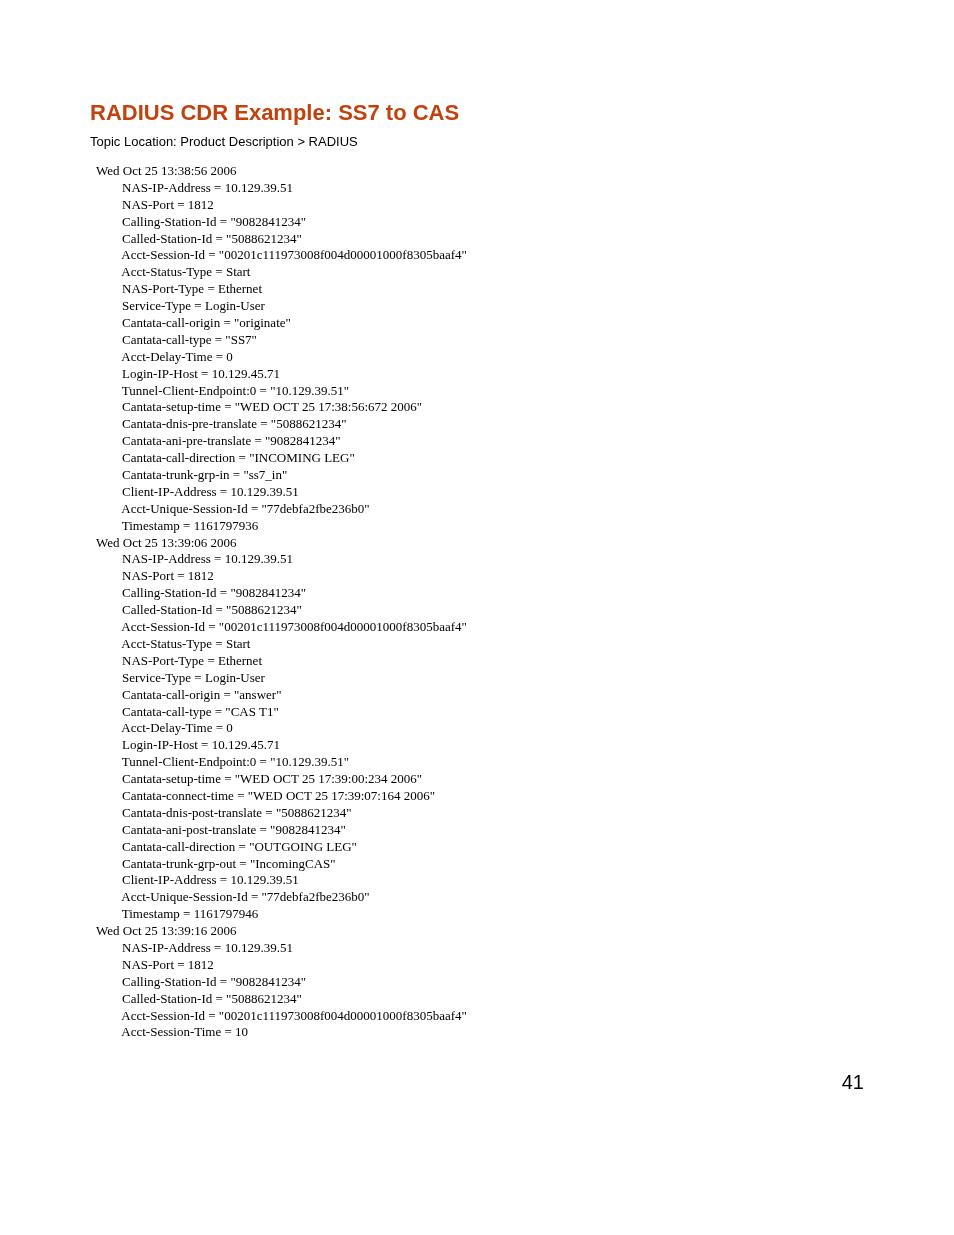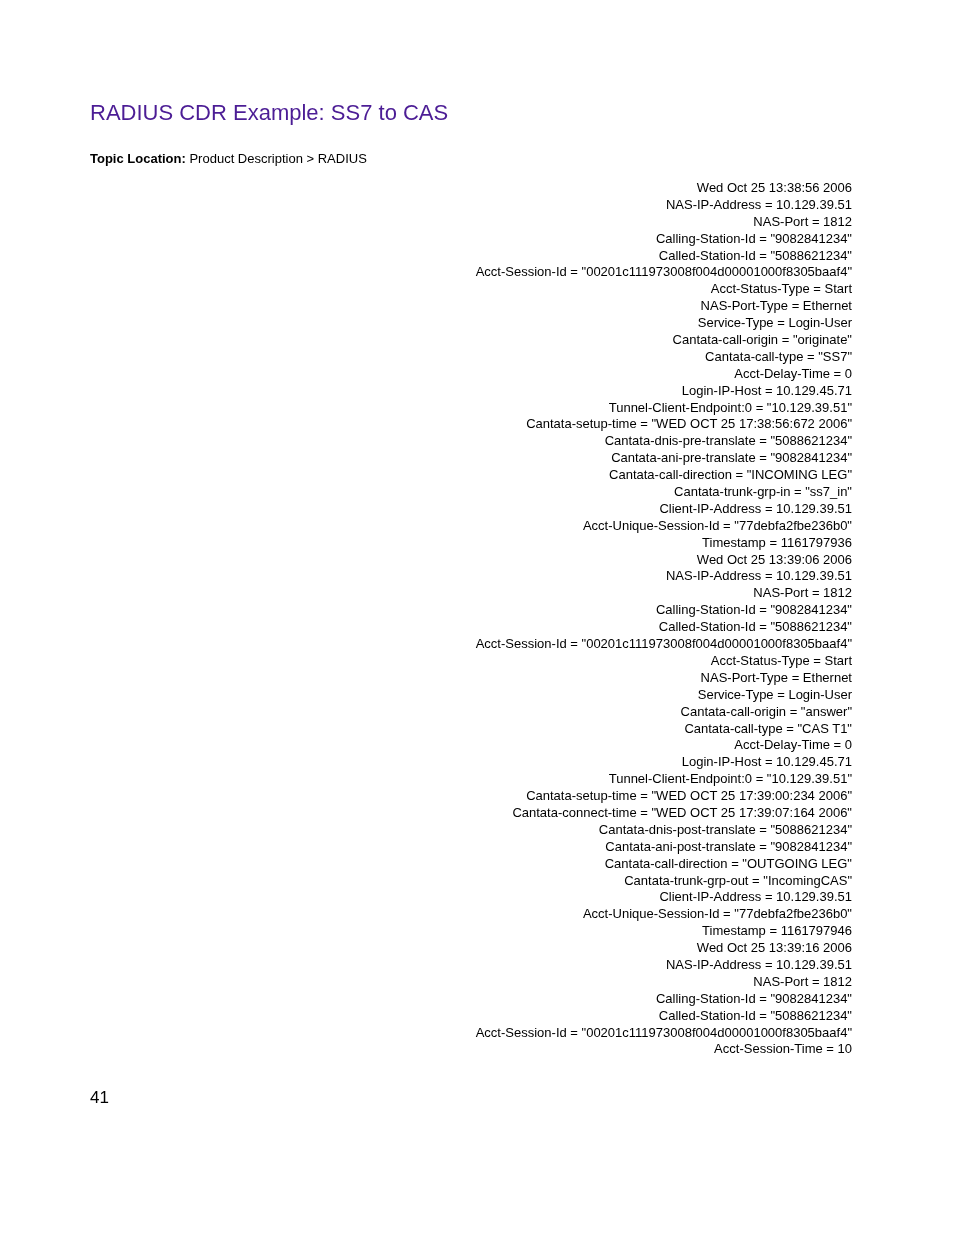--- a/index.html
+++ b/index.html
@@ -6,47 +6,46 @@
       font-family: Verdana, Arial, sans-serif;
       margin: 0;
       padding: 100px 90px 40px 90px;
       width: 954px;
       box-sizing: border-box;
       color: #000;
       background: #fff;
     }
     h1 {
       font-family: Verdana, Arial, sans-serif;
-      color: #4c1d95;
-      font-weight: normal;
+      color: #c2410c;
+      font-weight: bold;
       font-size: 22px;
-      margin: 0 0 25px 0;
+      margin: 0 0 8px 0;
     }
     .topic-line {
       font-size: 13px;
       margin: 0 0 14px 0;
     }
     .topic-line .label {
-      font-weight: bold;
+      font-weight: normal;
       text-align: center;
     }
     .topic-line .path {
     }
     pre {
-      font-family: Liberation Sans, sans-serif;
+      font-family: Liberation Serif, serif;
       font-size: 13px;
       line-height: 1.3;
-      margin: 12px;
+      margin: 6px;
       white-space: pre;
-      text-align: right;
     }
     .page-number {
       position: relative;
-      text-align: left;
-      font-size: 17px;
+      text-align: right;
+      font-size: 20px;
       margin-top: 30px;
       padding-right: 0;
     }
   </style>
 </head>
 <body>
 
 <h1>RADIUS CDR Example: SS7 to CAS</h1>
 
 <p class="topic-line">

